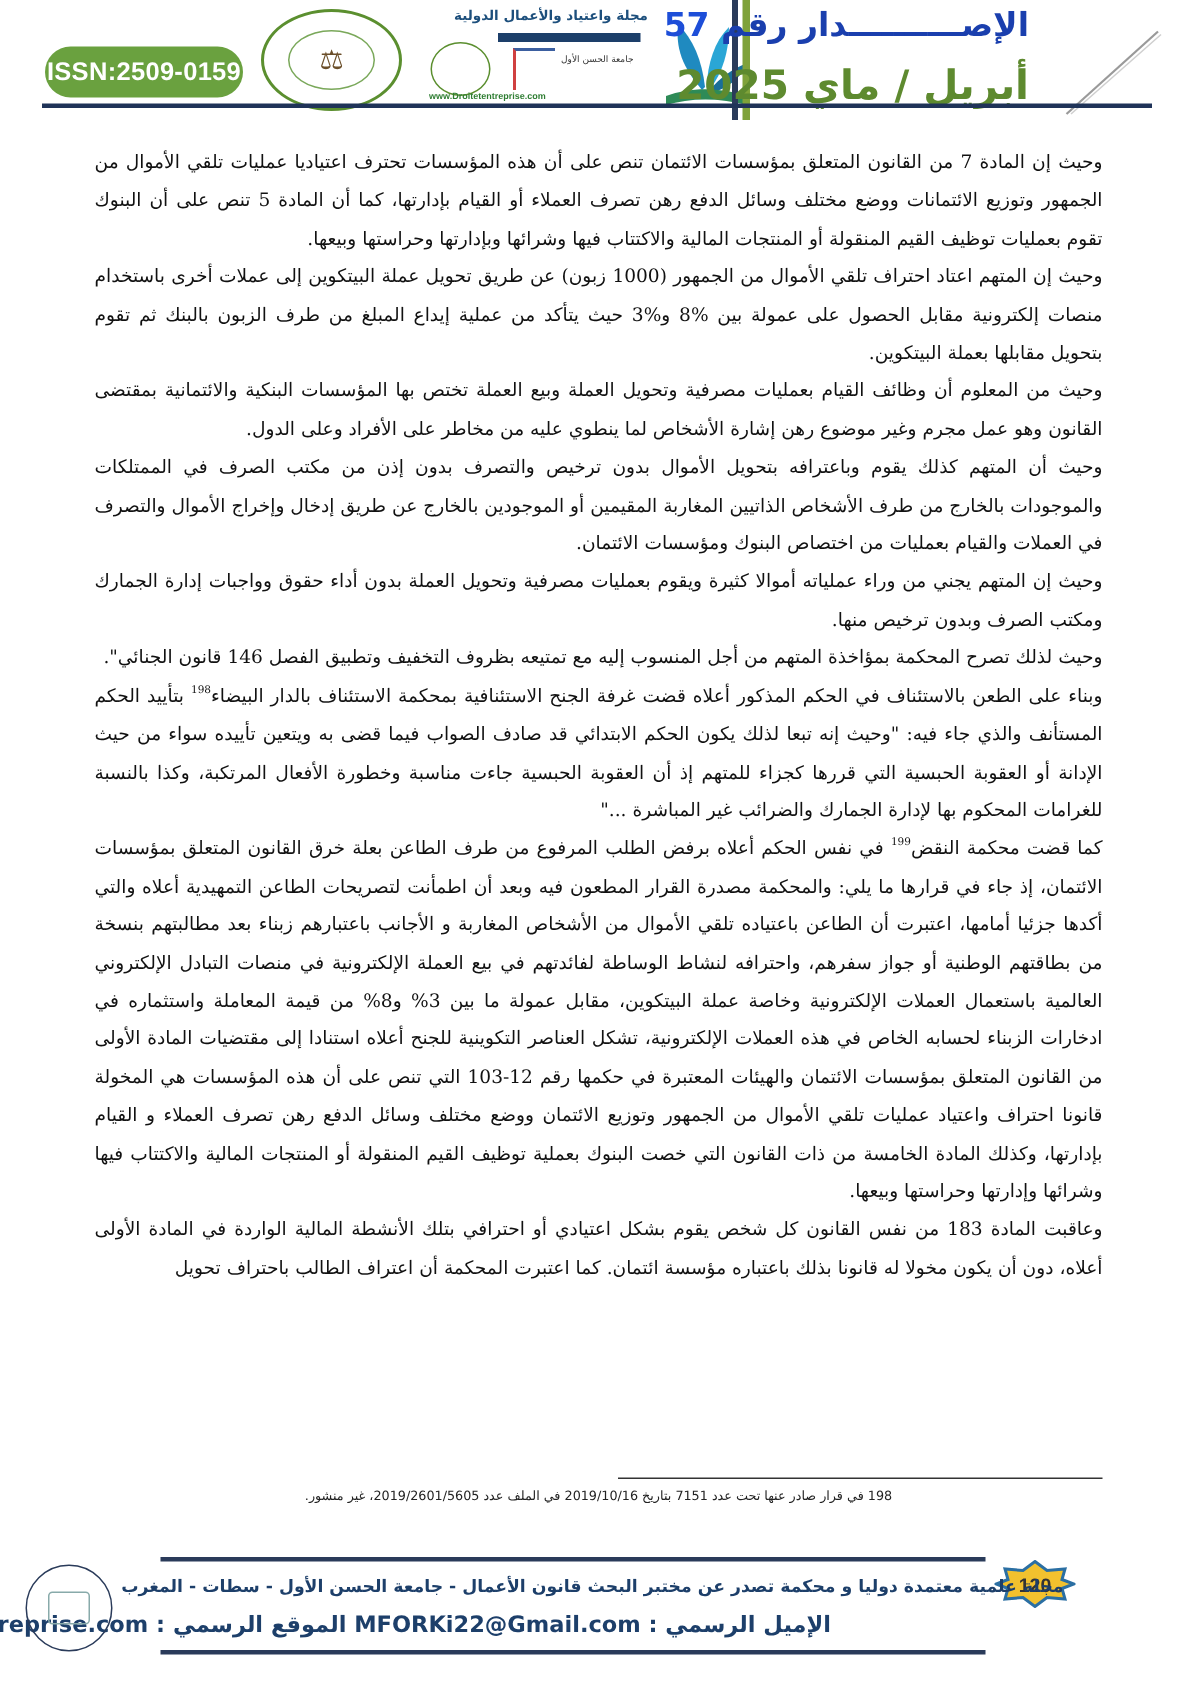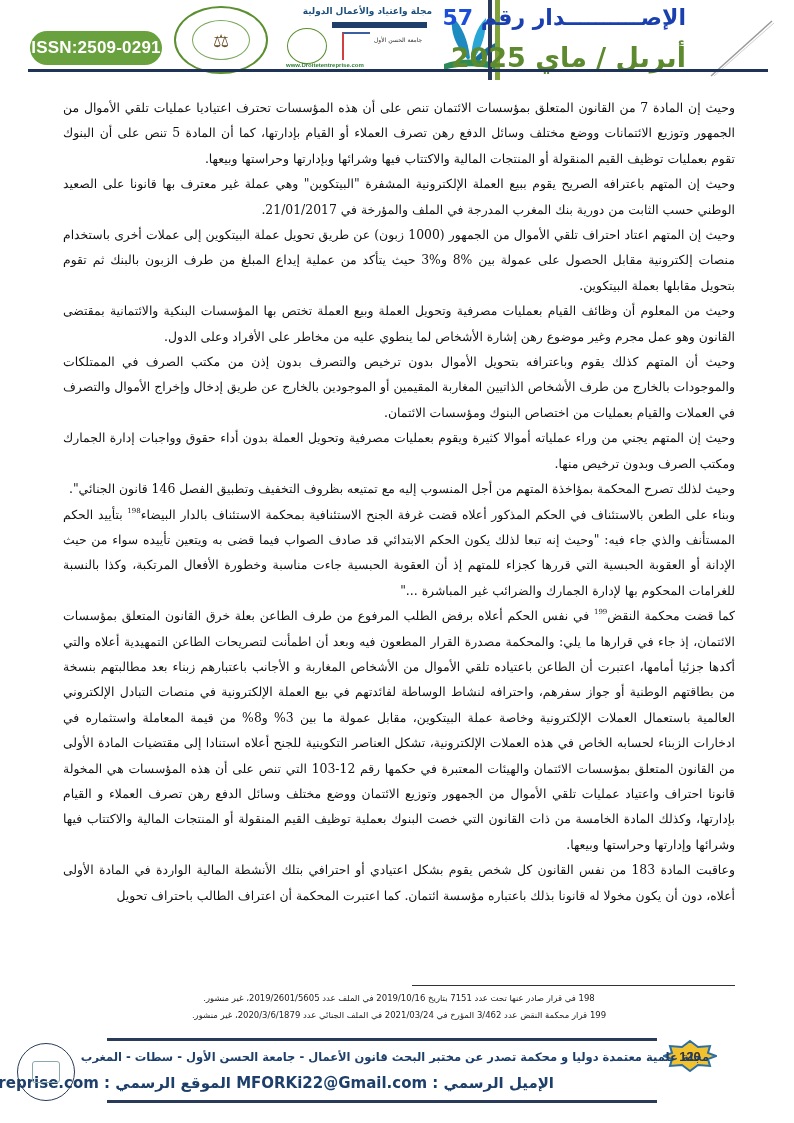--- a/index.html
+++ b/index.html
@@ -81,21 +81,21 @@
   .footer-seal {
     position: absolute; left: 17px; top: 1043px; width: 56px; height: 56px; border: 1.5px solid #2a3b5a;
     border-radius: 50%; display: flex; align-items: center; justify-content: center;
   }
   .footer-seal .inner { width: 26px; height: 20px; border: 1px solid #8aa; border-radius: 3px; }
 </style>
 </head>
 <body>
 
 <div class="header">
-  <div class="issn-badge">ISSN:2509-0291</div>
+  <div class="issn-badge">ISSN:2509-0159</div>
 
   <div class="lab-seal">
     <div class="inner">⚖</div>
   </div>
 
   <div class="journal-banner">
     <div class="journal-title">مجلة واعتياد والأعمال الدولية</div>
     <div class="journal-subbar"></div>
     <div class="mini-seal"></div>
     <div class="uni-mark"></div>
@@ -122,35 +122,33 @@
   <svg class="diag-swoosh" viewBox="0 0 70 60">
     <line x1="5" y1="58" x2="66" y2="3" stroke="#9a9a9a" stroke-width="1.5"></line>
     <line x1="8" y1="58" x2="68" y2="5" stroke="#cfcfcf" stroke-width="1"></line>
   </svg>
 
   <div class="header-rule"></div>
 </div>
 
 <div class="content">
   <p>وحيث إن المادة 7 من القانون المتعلق بمؤسسات الائتمان تنص على أن هذه المؤسسات تحترف اعتياديا عمليات تلقي الأموال من الجمهور وتوزيع الائتمانات ووضع مختلف وسائل الدفع رهن تصرف العملاء أو القيام بإدارتها، كما أن المادة 5 تنص على أن البنوك تقوم بعمليات توظيف القيم المنقولة أو المنتجات المالية والاكتتاب فيها وشرائها وبإدارتها وحراستها وبيعها.</p>
-  <p>وحيث إن المتهم باعترافه الصريح يقوم ببيع العملة الإلكترونية المشفرة "البيتكوين" وهي عملة غير معترف بها قانونا على الصعيد الوطني حسب الثابت من دورية بنك المغرب المدرجة في الملف والمؤرخة في 21/01/2017.</p>
   <p>وحيث إن المتهم اعتاد احتراف تلقي الأموال من الجمهور (1000 زبون) عن طريق تحويل عملة البيتكوين إلى عملات أخرى باستخدام منصات إلكترونية مقابل الحصول على عمولة بين %8 و%3 حيث يتأكد من عملية إيداع المبلغ من طرف الزبون بالبنك ثم تقوم بتحويل مقابلها بعملة البيتكوين.</p>
   <p>وحيث من المعلوم أن وظائف القيام بعمليات مصرفية وتحويل العملة وبيع العملة تختص بها المؤسسات البنكية والائتمانية بمقتضى القانون وهو عمل مجرم وغير موضوع رهن إشارة الأشخاص لما ينطوي عليه من مخاطر على الأفراد وعلى الدول.</p>
   <p>وحيث أن المتهم كذلك يقوم وباعترافه بتحويل الأموال بدون ترخيص والتصرف بدون إذن من مكتب الصرف في الممتلكات والموجودات بالخارج من طرف الأشخاص الذاتيين المغاربة المقيمين أو الموجودين بالخارج عن طريق إدخال وإخراج الأموال والتصرف في العملات والقيام بعمليات من اختصاص البنوك ومؤسسات الائتمان.</p>
   <p>وحيث إن المتهم يجني من وراء عملياته أموالا كثيرة ويقوم بعمليات مصرفية وتحويل العملة بدون أداء حقوق وواجبات إدارة الجمارك ومكتب الصرف وبدون ترخيص منها.</p>
   <p> وحيث لذلك تصرح المحكمة بمؤاخذة المتهم من أجل المنسوب إليه مع تمتيعه بظروف التخفيف وتطبيق الفصل 146 قانون الجنائي".</p>
   <p><span>وبناء على الطعن بالاستئناف في الحكم المذكور أعلاه قضت غرفة الجنح الاستئنافية بمحكمة الاستئناف بالدار البيضاء</span><sup>198</sup><span> بتأييد الحكم المستأنف والذي جاء فيه: "وحيث إنه تبعا لذلك يكون الحكم الابتدائي قد صادف الصواب فيما قضى به ويتعين تأييده سواء من حيث الإدانة أو العقوبة الحبسية التي قررها كجزاء للمتهم إذ أن العقوبة الحبسية جاءت مناسبة وخطورة الأفعال المرتكبة، وكذا بالنسبة للغرامات المحكوم بها لإدارة الجمارك والضرائب غير المباشرة ..."</span></p>
   <p><span> كما قضت محكمة النقض</span><sup>199</sup><span> في نفس الحكم أعلاه برفض الطلب المرفوع من طرف الطاعن بعلة خرق القانون المتعلق بمؤسسات الائتمان، إذ جاء في قرارها ما يلي: والمحكمة مصدرة القرار المطعون فيه وبعد أن اطمأنت لتصريحات الطاعن التمهيدية أعلاه والتي أكدها جزئيا أمامها، اعتبرت أن الطاعن باعتياده تلقي الأموال من الأشخاص المغاربة و الأجانب باعتبارهم زبناء بعد مطالبتهم بنسخة من بطاقتهم الوطنية أو جواز سفرهم، واحترافه لنشاط الوساطة لفائدتهم في بيع العملة الإلكترونية في منصات التبادل الإلكتروني العالمية باستعمال العملات الإلكترونية وخاصة عملة البيتكوين، مقابل عمولة ما بين 3% و8% من قيمة المعاملة واستثماره في ادخارات الزبناء لحسابه الخاص في هذه العملات الإلكترونية، تشكل العناصر التكوينية للجنح أعلاه استنادا إلى مقتضيات المادة الأولى من القانون المتعلق بمؤسسات الائتمان والهيئات المعتبرة في حكمها رقم 12-103 التي تنص على أن هذه المؤسسات هي المخولة قانونا احتراف واعتياد عمليات تلقي الأموال من الجمهور وتوزيع الائتمان ووضع مختلف وسائل الدفع رهن تصرف العملاء و القيام بإدارتها، وكذلك المادة الخامسة من ذات القانون التي خصت البنوك بعملية توظيف القيم المنقولة أو المنتجات المالية والاكتتاب فيها وشرائها وإدارتها وحراستها وبيعها.</span></p>
   <p> وعاقبت المادة 183 من نفس القانون كل شخص يقوم بشكل اعتيادي أو احترافي بتلك الأنشطة المالية الواردة في المادة الأولى أعلاه، دون أن يكون مخولا له قانونا بذلك باعتباره مؤسسة ائتمان. كما اعتبرت المحكمة أن اعتراف الطالب باحتراف تحويل</p>
 </div>
 
 <div class="fn-rule"></div>
 <div class="footnotes">
   <p>198 في قرار صادر عنها تحت عدد 7151 بتاريخ 2019/10/16 في الملف عدد 2019/2601/5605، غير منشور.</p>
-  <p>199   قرار محكمة النقض عدد 3/462 المؤرخ في 2021/03/24 في الملف الجنائي عدد 2020/3/6/1879، غير منشور.</p>
 </div>
 
 <div class="footer-rule-top"></div>
 <svg class="page-badge" viewBox="0 0 54 32">
   <polygon points="27,1 35,7 47,6 45,13 53,16 45,19 47,26 35,25 27,31 19,25 7,26 9,19 1,16 9,13 7,6 19,7" fill="#f2c12e" stroke="#2b6fa3" stroke-width="2"></polygon>
 </svg>
 <div class="page-badge-text">120</div>
 <div class="footer-line1">مجلة علمية معتمدة  دوليا و محكمة تصدر عن مختبر البحث قانون الأعمال - جامعة الحسن الأول - سطات - المغرب</div>
 <div class="footer-line2">الإميل الرسمي :  MFORKi22@Gmail.com الموقع الرسمي : WWW.Droitetentreprise.com</div>
 <div class="footer-rule-bottom"></div>

